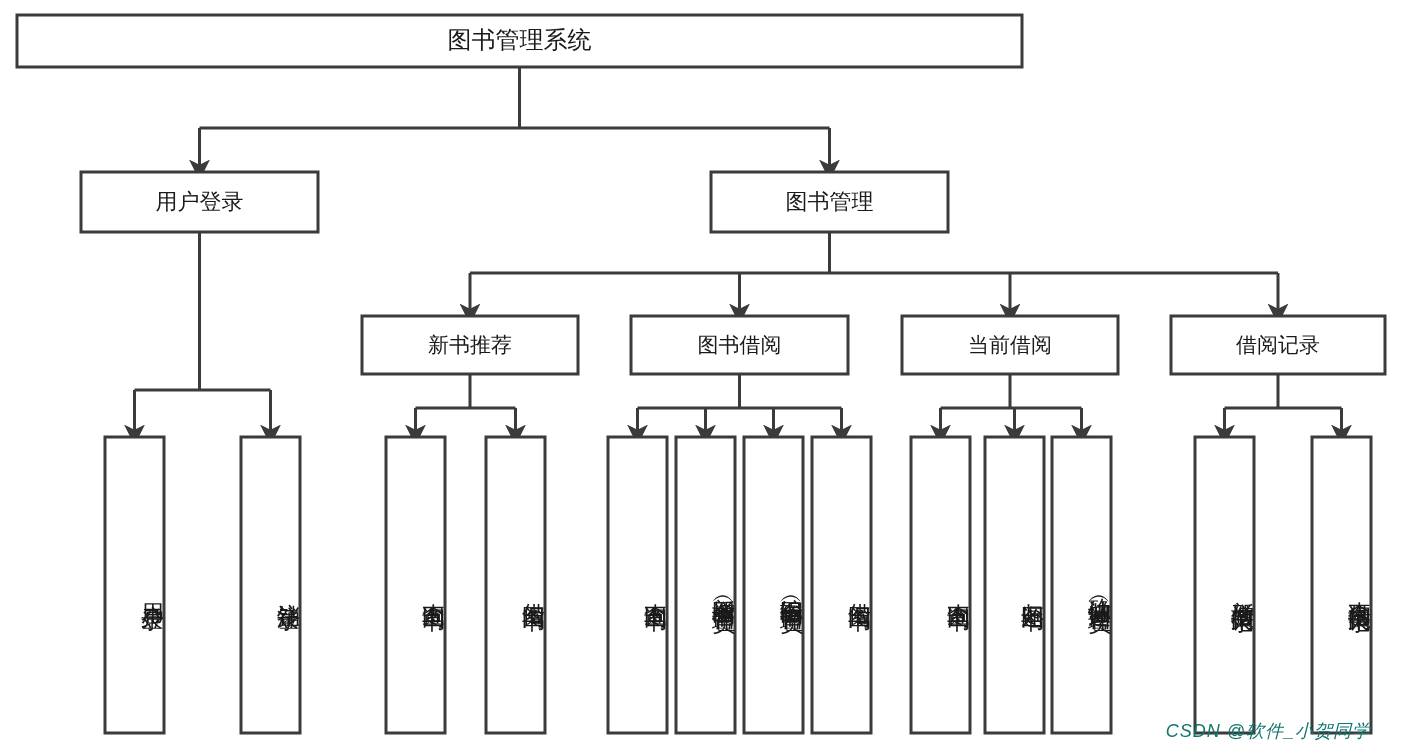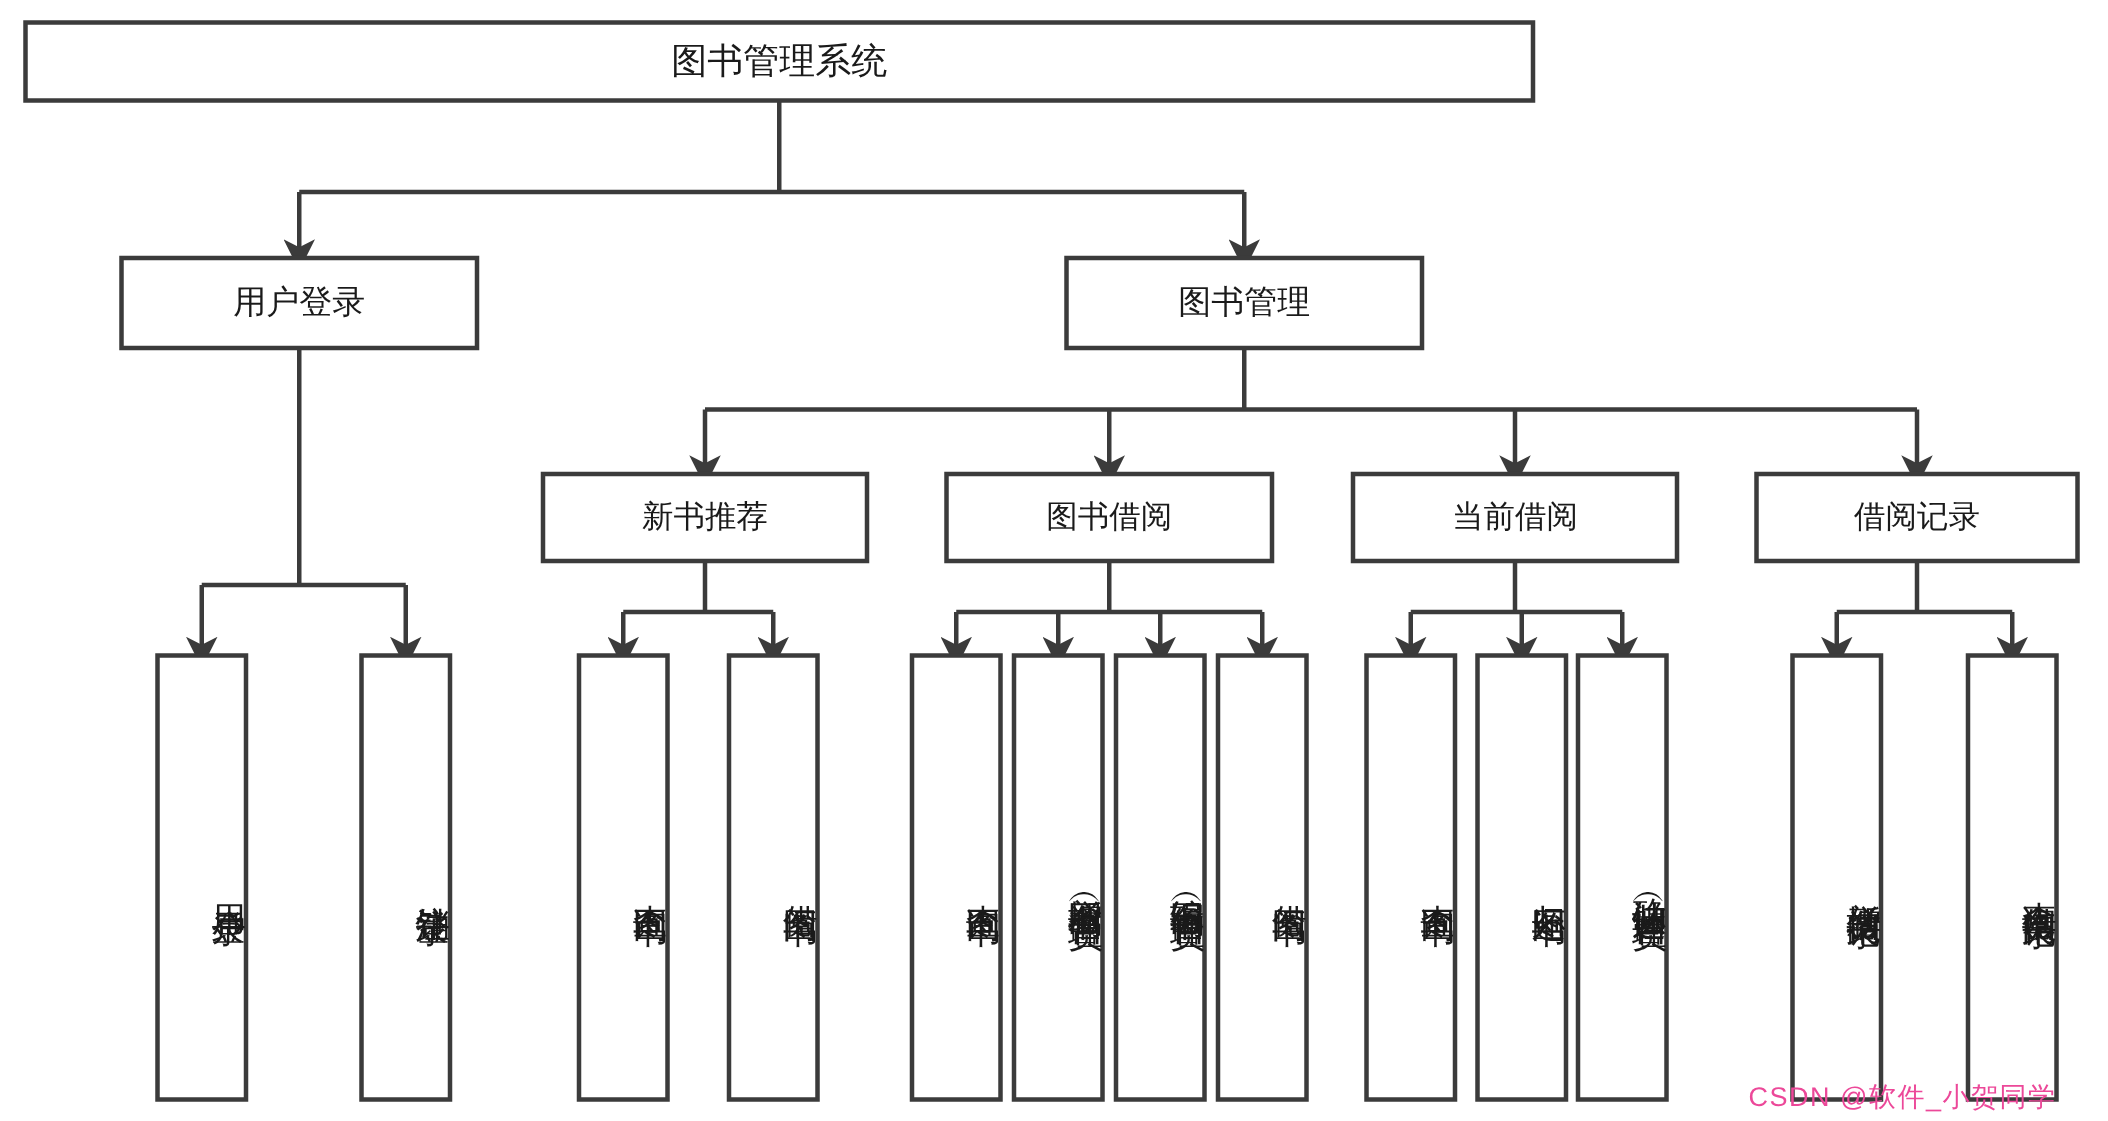--- a/index.html
+++ b/index.html
@@ -47,24 +47,25 @@
     fill:none;
   }
   .arrow-head{fill:#3b3b3b;}
 
   #watermark{
     position:absolute;
     right:8px;
     bottom:4px;
     font-family:"Liberation Sans","DejaVu Sans",sans-serif;
     font-size:18px;
-    color:#ec4899;
+    color:#0f766e;
     letter-spacing:1px;
     white-space:nowrap;
     pointer-events:none;
+    font-style:italic;
   }
 </style>
 </head>
 <body>
 
 <div id="diagram-root">
 
   <svg id="flow" viewBox="0 0 1405 747">
     <defs>
       <marker id="arrow" viewBox="0 0 12 12" refX="6" refY="6" markerWidth="7" markerHeight="7" orient="auto-start-reverse">

